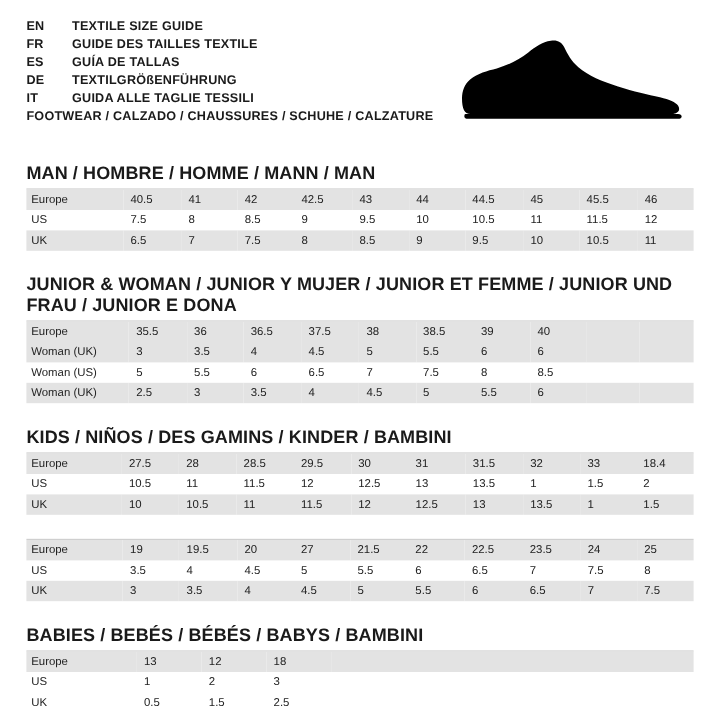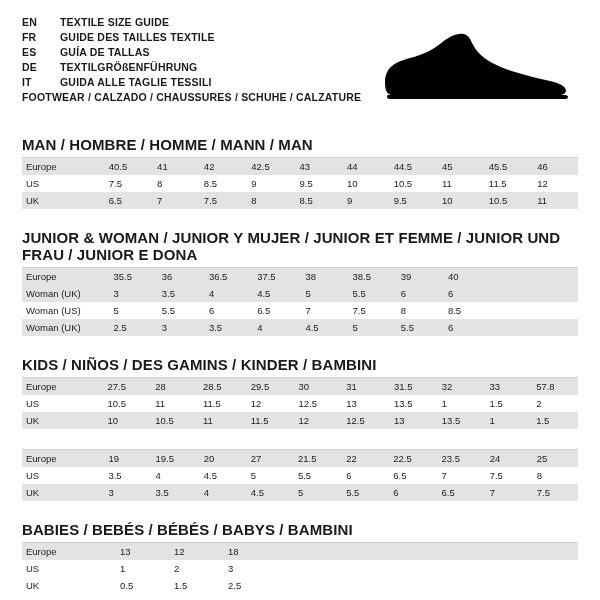--- a/index.html
+++ b/index.html
@@ -260,21 +260,21 @@
           <td class="rowlabel">Europe</td>
           <td class="val">27.5</td>
           <td class="val">28</td>
           <td class="val">28.5</td>
           <td class="val">29.5</td>
           <td class="val">30</td>
           <td class="val">31</td>
           <td class="val">31.5</td>
           <td class="val">32</td>
           <td class="val">33</td>
-          <td class="val">57.8</td>
+          <td class="val">18.4</td>
         </tr>
         <tr>
           <td class="rowlabel">US</td>
           <td class="val">10.5</td>
           <td class="val">11</td>
           <td class="val">11.5</td>
           <td class="val">12</td>
           <td class="val">12.5</td>
           <td class="val">13</td>
           <td class="val">13.5</td>

